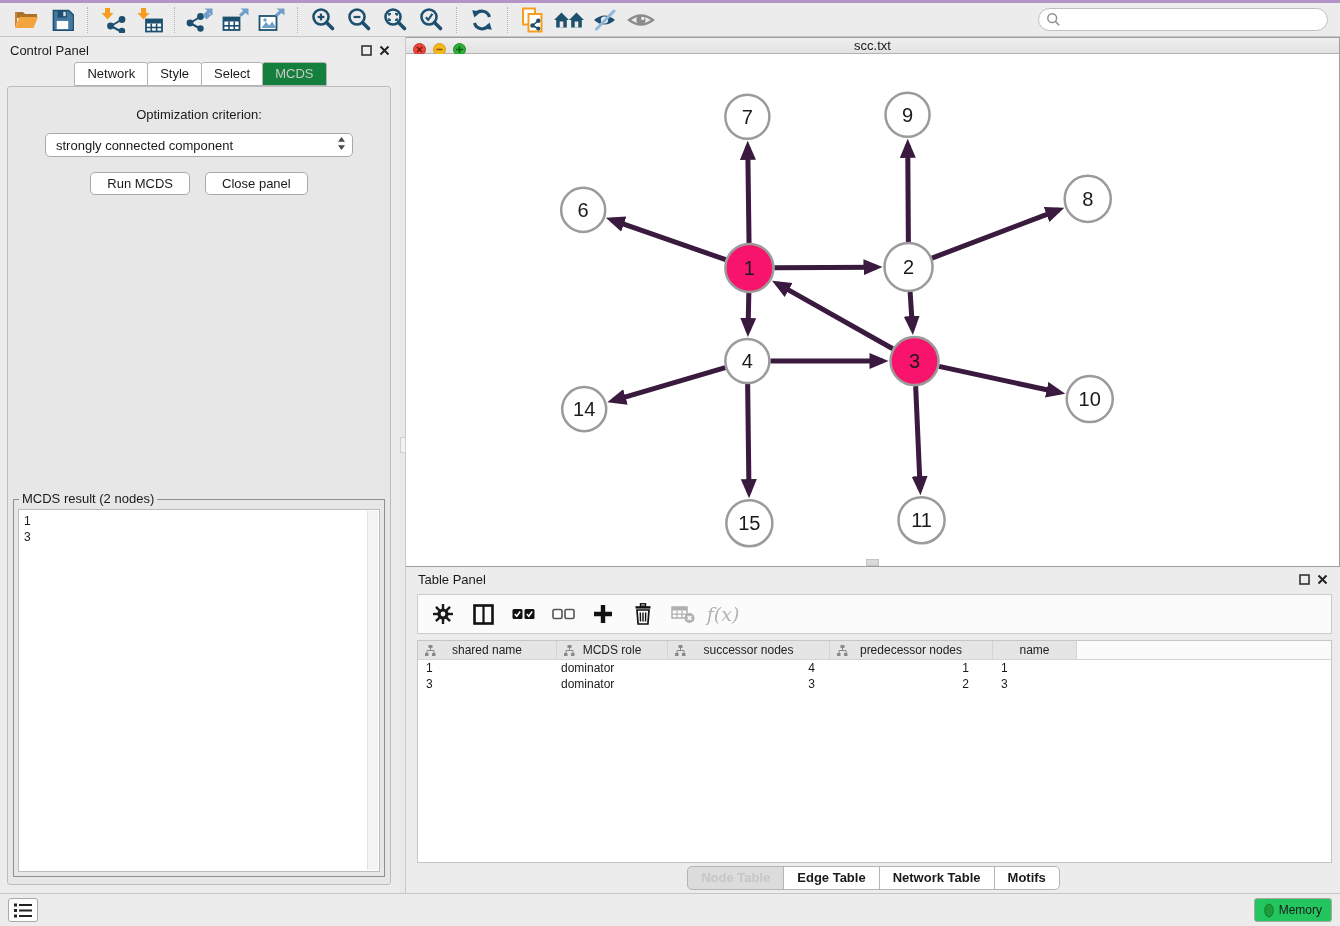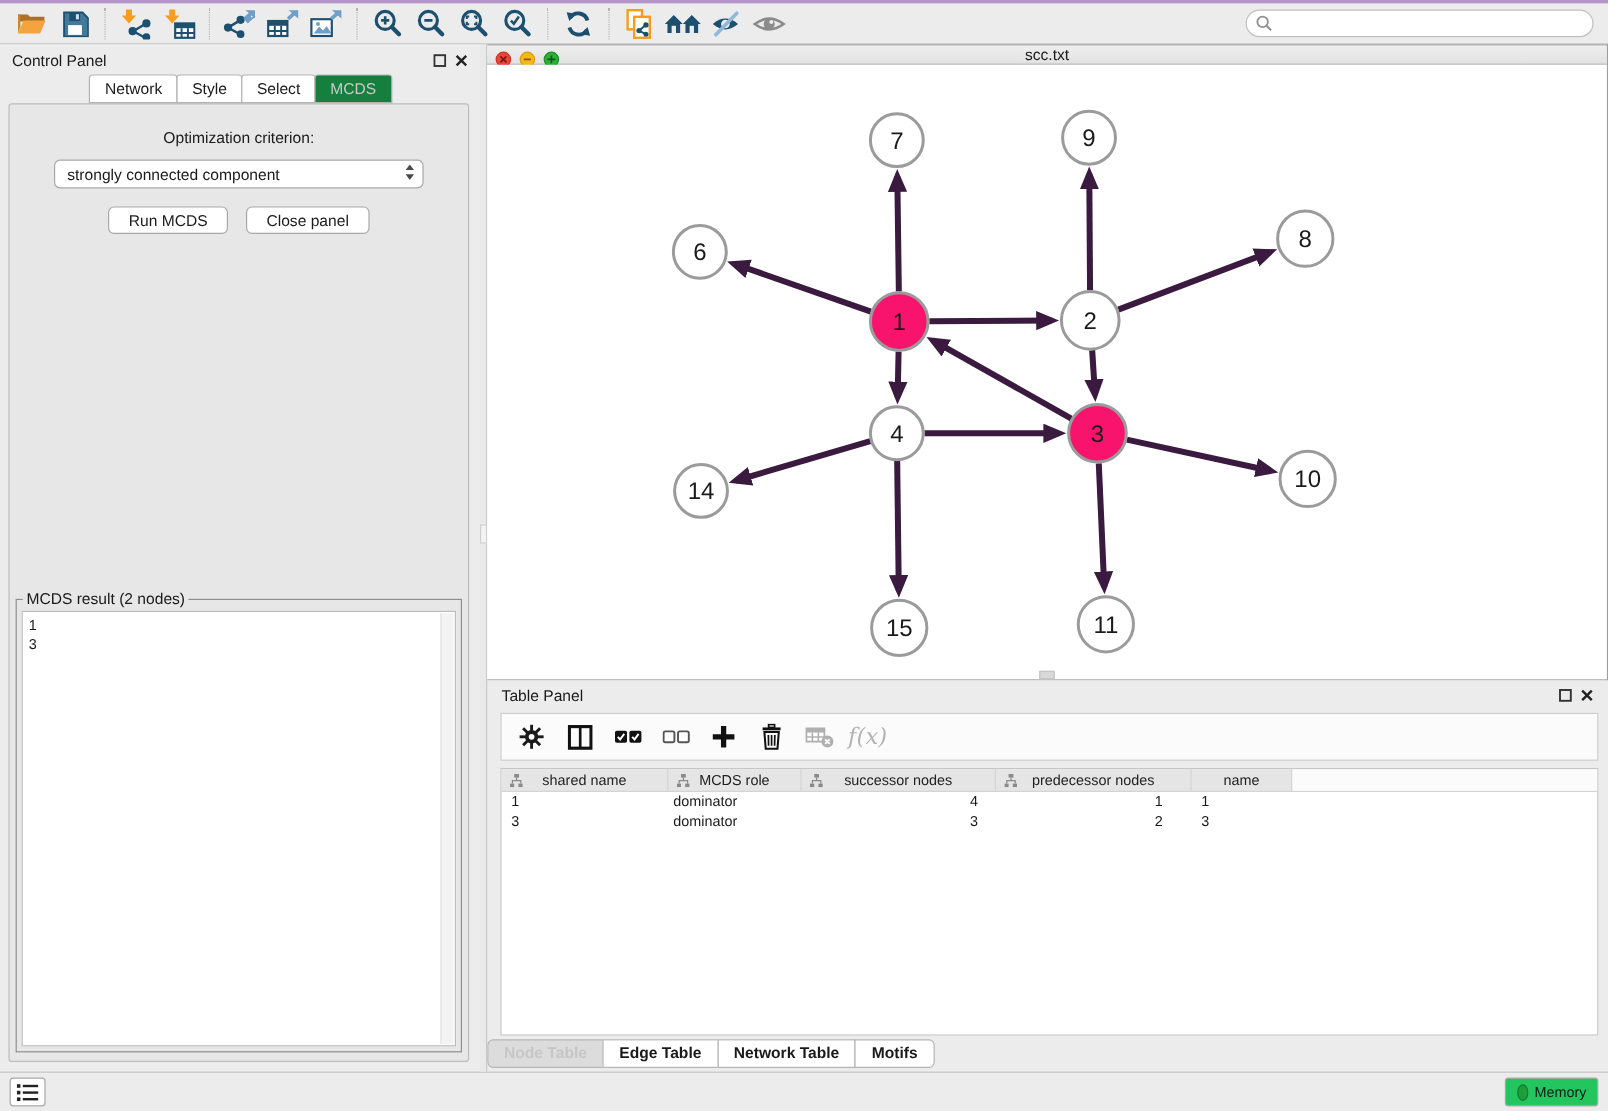--- a/index.html
+++ b/index.html
@@ -71,21 +71,21 @@
   .th { position:relative; display:flex; align-items:center; justify-content:center; font-size:12px; color:#222; border-right:1px solid #d4d4d4; }
   .th:last-child { border-right:none; background:#fbfbfb; }
   .th .tree-ic { position:absolute; left:7px; top:4px; }
   .t-body { flex:1; overflow:hidden; }
   .t-row { display:grid; grid-template-columns:139px 111px 162px 163px 84px 1fr; height:16px; font-size:12px; align-items:center; }
   .td { overflow:hidden; white-space:nowrap; }
   .td.al { padding-left:8px; text-align:left; }
   .td.al2 { padding-left:4px; text-align:left; }
   .td.ar { padding-right:15px; text-align:right; }
   .td.ar2 { padding-right:24px; text-align:right; }
-  .tp-tabbar { height:30px; display:flex; align-items:center; flex:none; }
+  .tp-tabbar { height:30px; display:flex; align-items:center; justify-content:center; flex:none; }
   .tp-tab { font-size:13px; font-weight:bold; background:#fff; border:1px solid #b5b5b5; padding:3px 13px 4px; margin-right:-1px; }
   .tp-tab:first-child { border-radius:5px 0 0 5px; }
   .tp-tab:last-child { border-radius:0 5px 5px 0; }
   .tp-tab.active { background:#dcdcdc; color:#c6c6c6; }
 
   
   .statusbar { height:33px; background:#ececec; border-top:1px solid #c6c6c6; display:flex; align-items:center; padding:0 8px; }
   .list-btn { width:30px; height:24px; background:#fdfdfd; border:1px solid #a9a9a9; border-radius:3px; display:flex; align-items:center; justify-content:center; }
   .memory-btn { margin-left:auto; height:24px; background:#22c55e; border:1px solid #a9a9a9; border-radius:3px; display:flex; align-items:center; gap:5px; padding:0 9px; font-size:12px; }
 </style>

